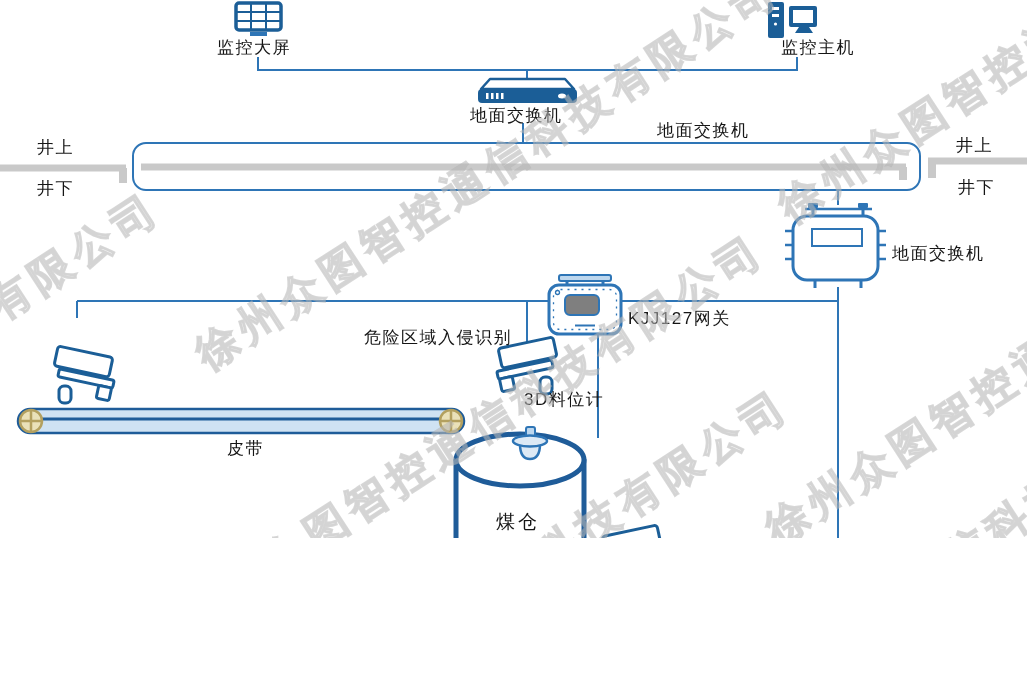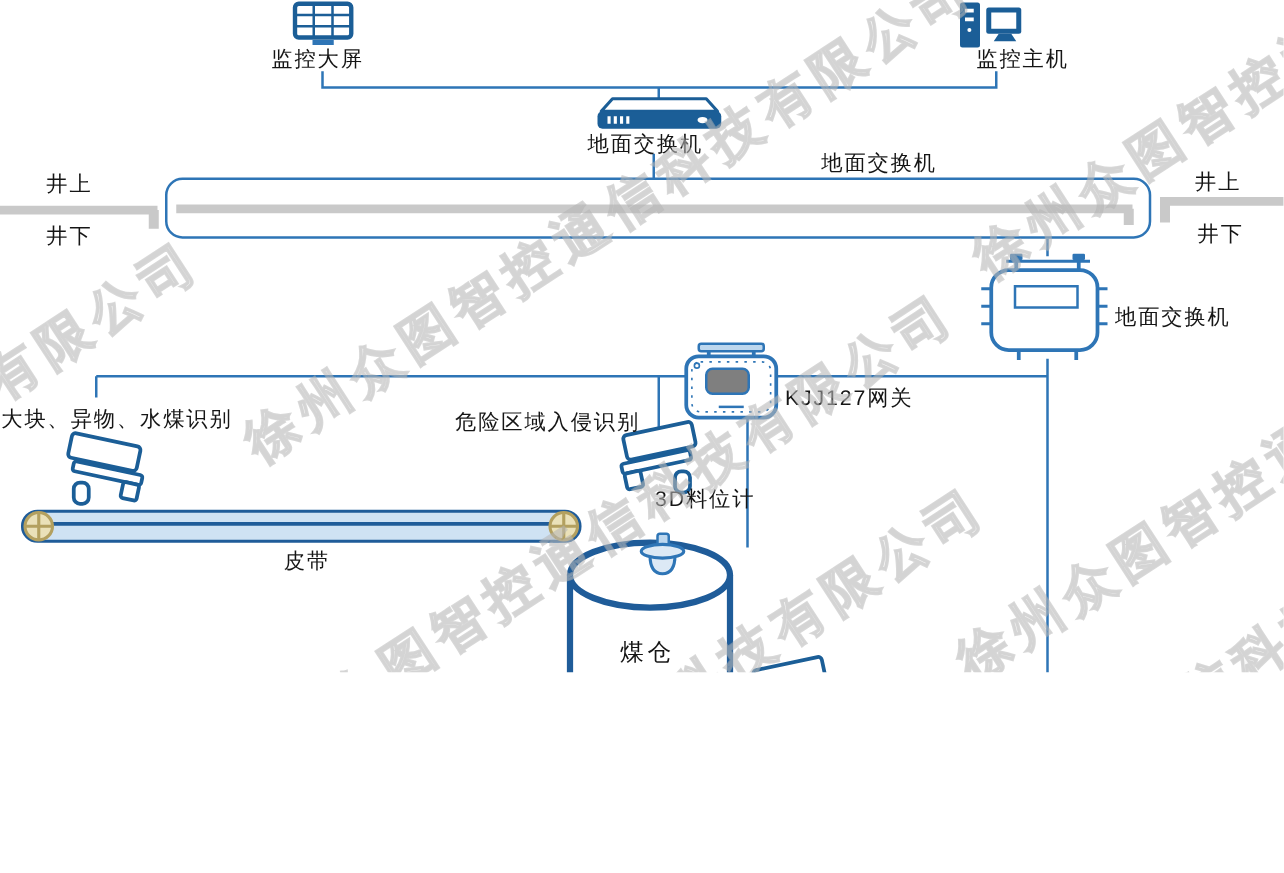--- a/index.html
+++ b/index.html
@@ -192,21 +192,20 @@
   <div class="lbl" style="left:217px;top:36px">监控大屏</div>
   <div class="lbl" style="left:781px;top:36px">监控主机</div>
   <div class="lbl" style="left:470px;top:104px">地面交换机</div>
   <div class="lbl" style="left:657px;top:119px">地面交换机</div>
   <div class="lbl" style="left:37px;top:136px">井上</div>
   <div class="lbl" style="left:37px;top:177px">井下</div>
   <div class="lbl" style="left:956px;top:134px">井上</div>
   <div class="lbl" style="left:958px;top:176px">井下</div>
   <div class="lbl" style="left:892px;top:242px">地面交换机</div>
   <div class="lbl" style="left:628px;top:307px">KJJ127网关</div>
-  <div class="lbl" style="left:1px;top:324px">大块、异物、水煤识别</div>
   <div class="lbl" style="left:364px;top:326px">危险区域入侵识别</div>
   <div class="lbl" style="left:524px;top:388px">3D料位计</div>
   <div class="lbl" style="left:227px;top:437px">皮带</div>
   <div class="lbl lbl-big" style="left:496px;top:509px">煤仓</div>
   <div class="lbl" style="left:663px;top:551px">危险区域入侵识别</div>
   <div class="lbl" style="left:697px;top:628px">KJJ127网关</div>
   <div class="lbl" style="left:401px;top:639px">给煤机</div>
   <div class="lbl" style="left:946px;top:640px">皮带</div>
 
   <div class="wm" style="left:145px;top:144px">徐州众图智控通信科技有限公司</div>

